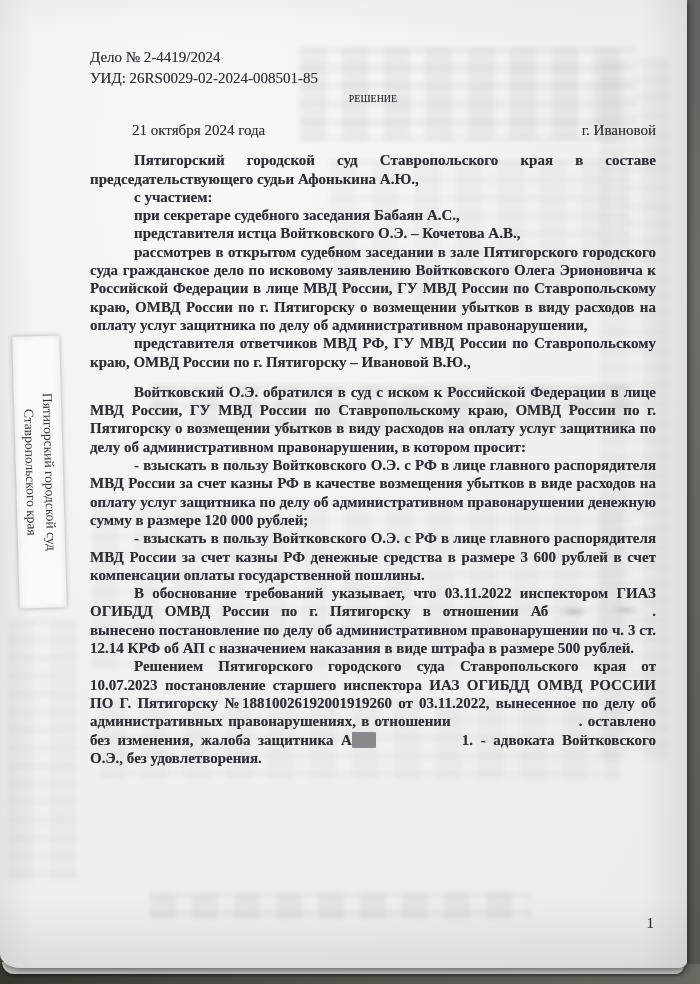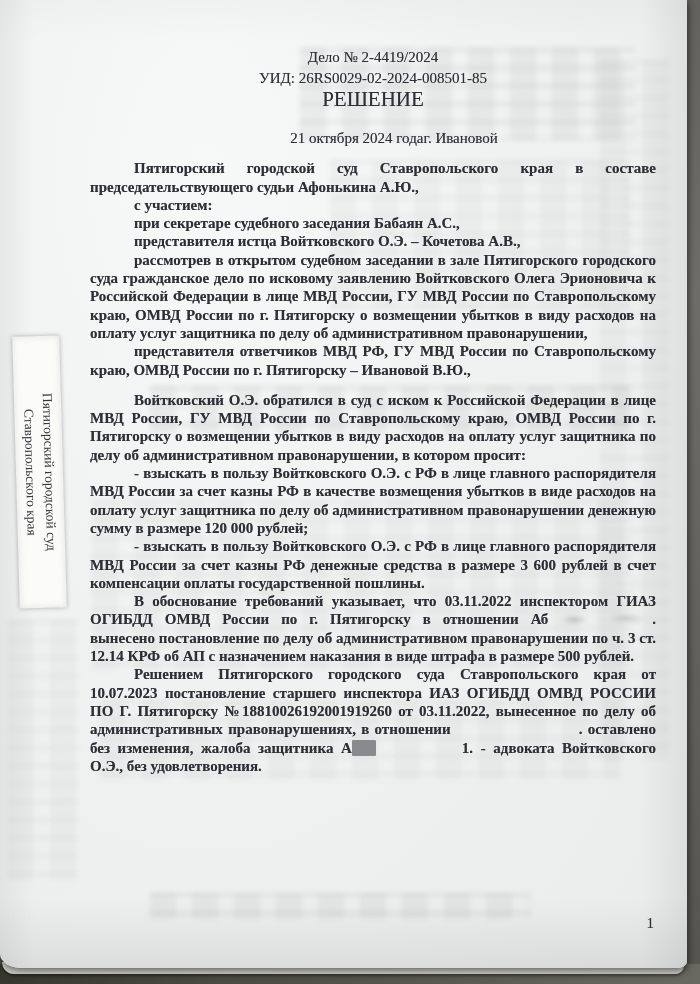--- a/index.html
+++ b/index.html
@@ -57,23 +57,23 @@
     filter:blur(2.6px);
     opacity:.5;
   }
   .bleed.soft{opacity:.28;}
   
   .content{
     position:absolute;left:90px;top:0;width:566px;
     font-size:15px;line-height:18.3px;color:var(--ink);
     text-shadow:0 0 .5px rgba(40,40,55,.45);
   }
-  .case-info{padding-top:47px;text-align:center;line-height:21px;}
-  .doc-title,.doc-subtitle{text-align:center;line-height:20px;font-size:21px;}
-  .date-row{display:flex;justify-content:center;margin-top:20px;padding-left:42px;}
+  .case-info{padding-top:47px;text-align:left;line-height:21px;}
+  .doc-title,.doc-subtitle{text-align:center;line-height:20px;font-size:10px;}
+  .date-row{display:flex;justify-content:space-between;margin-top:12px;padding-left:42px;}
   .paras{margin-top:12px;}
   .para{text-indent:44px;text-align:justify;font-weight:bold;}
   .section-heading{text-align:center;margin:13px 0;letter-spacing:.4px;}
   .page-number{position:absolute;right:2px;top:914px;font-size:15px;}
   
   .redaction{display:inline-block;height:12px;vertical-align:baseline;}
   .redaction.dark{
     background:var(--redaction);height:16px;vertical-align:-3px;
     filter:blur(.4px);border-radius:1px;
   }

